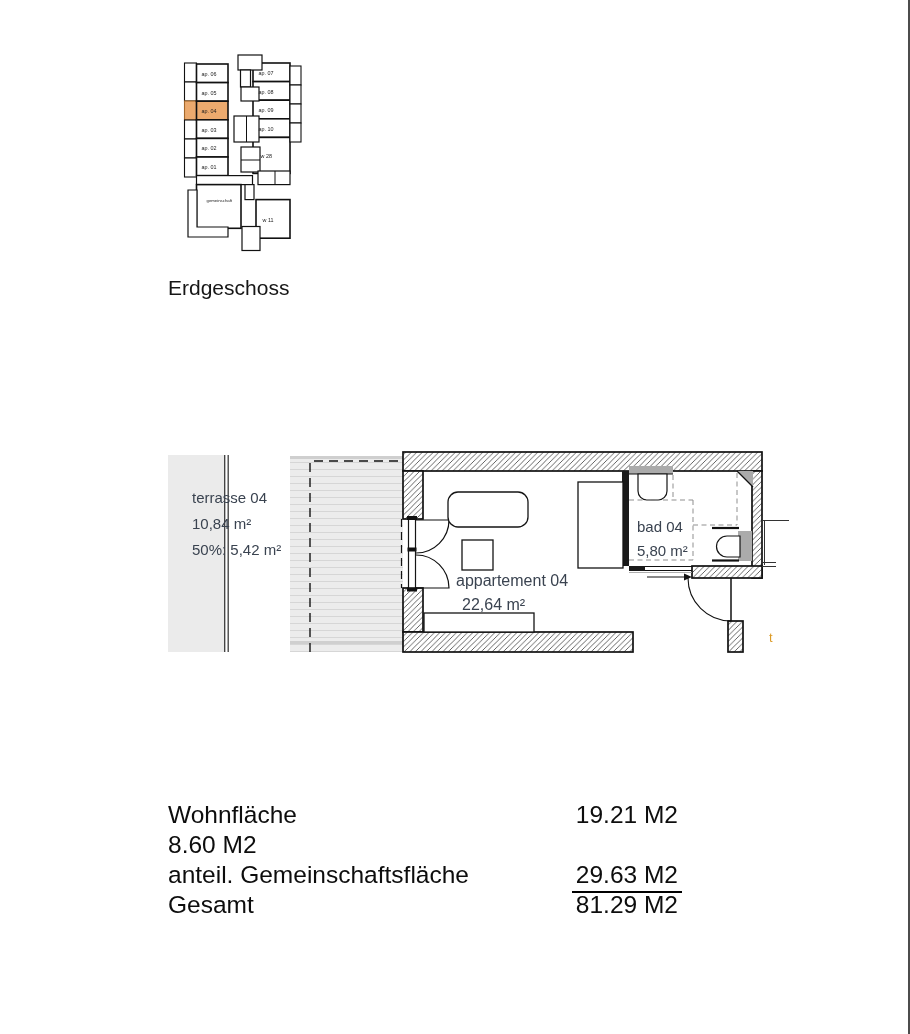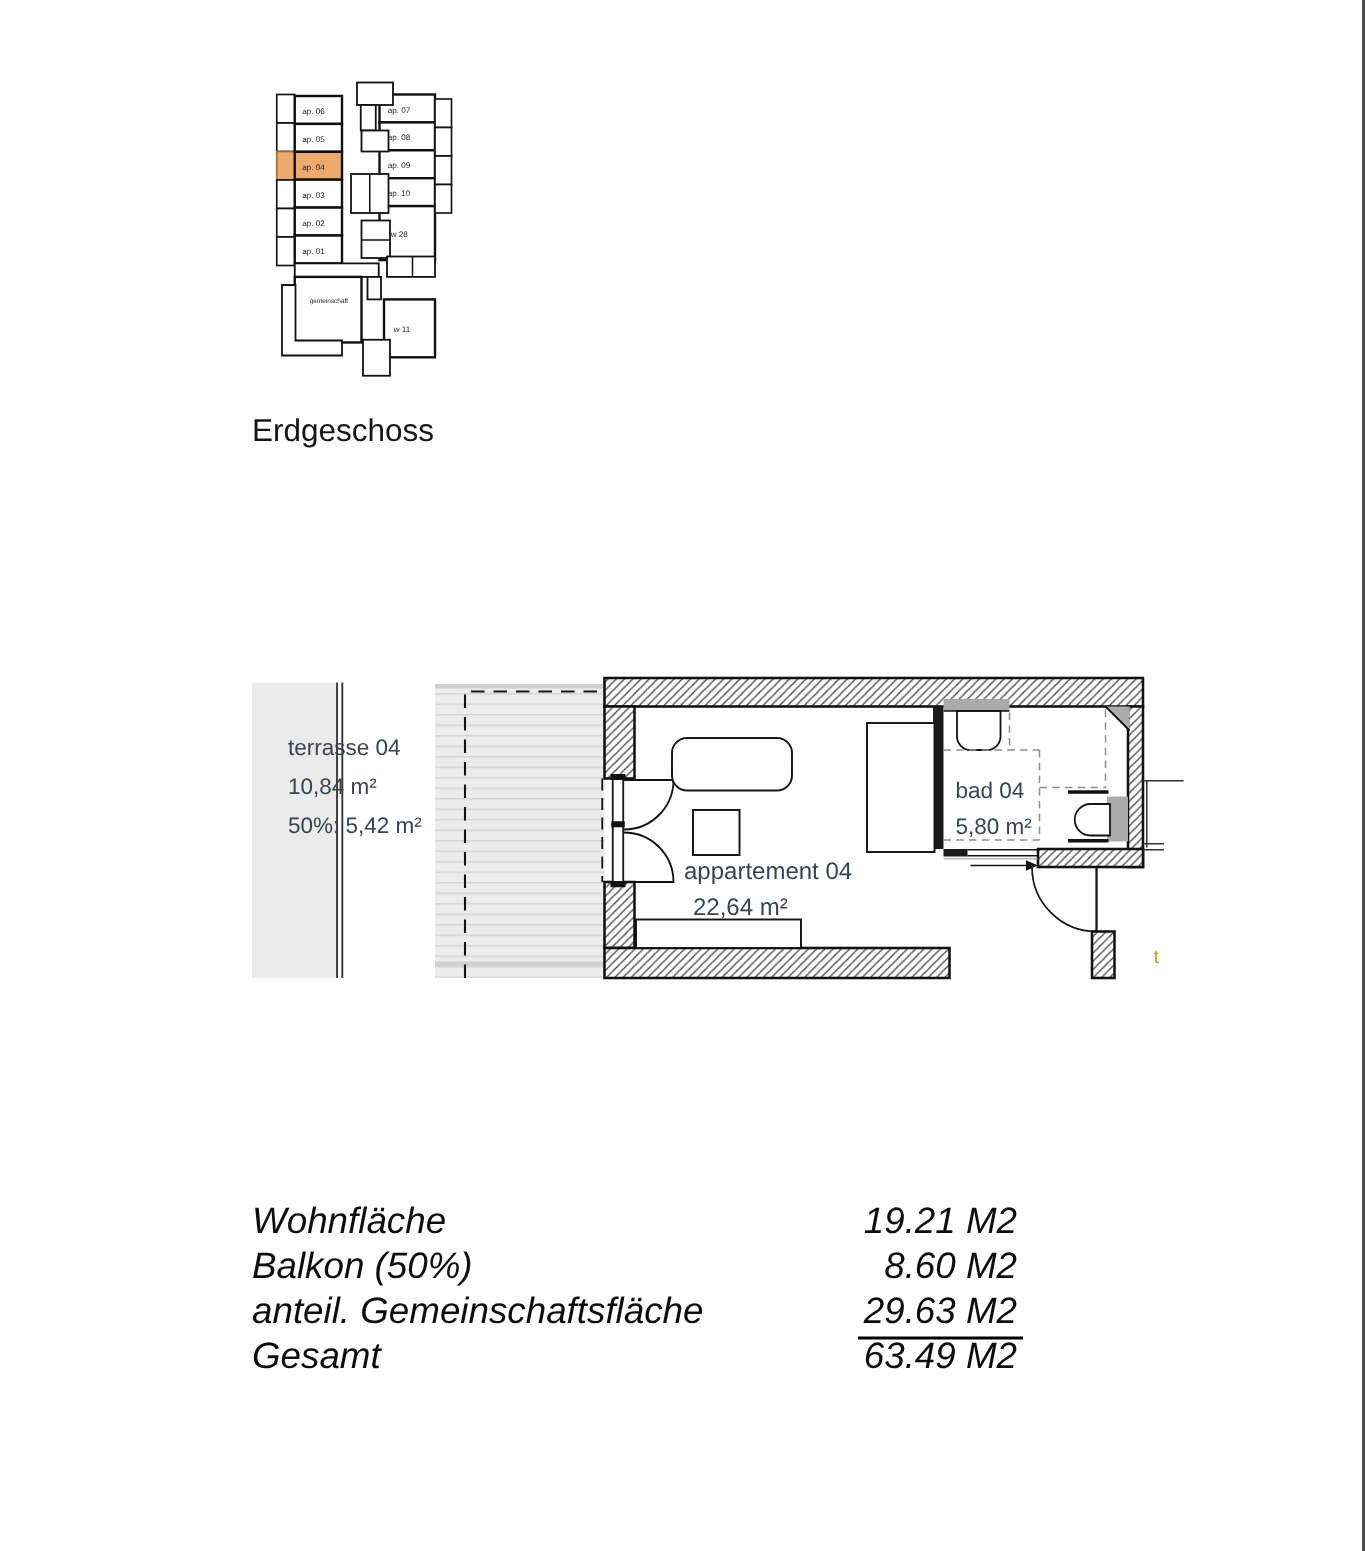--- a/index.html
+++ b/index.html
@@ -16,21 +16,21 @@
   .wall  { fill:url(#hatch); stroke:#111; stroke-width:1.7; }
   .furn  { fill:#ffffff; stroke:#151515; stroke-width:1.3; }
   .fixt  { fill:#ffffff; stroke:#151515; stroke-width:1.2; }
   .mroom { fill:#ffffff; stroke:#111; stroke-width:1.6; }
   .mbal  { fill:#ffffff; stroke:#111; stroke-width:1.1; }
   .mcore { fill:#ffffff; stroke:#111; stroke-width:1.2; }
   .mlabel  { fill:#1c1c1c; font-size:5.4px; }
   .mlabel-s{ fill:#1c1c1c; font-size:4.3px; }
   .summary { position:absolute; left:168px; top:800px; width:510px; color:#0d0d0d; }
   .srow { display:flex; justify-content:space-between; align-items:baseline;
-          height:30px; font-size:24.5px; line-height:30px; white-space:nowrap;font-style:italic; }
+          height:30px; font-size:24.5px; line-height:30px; white-space:nowrap; }
   .sval.u { border-bottom:2.5px solid #000; padding:0 4px 1px 4px; margin-right:-4px;text-align:right; }
 </style>
 </head>
 <body>
 
 <div class="page">
 
   <svg style="left:180px; top:50px;" width="125" height="210" viewBox="180 50 125 210">
 
     <rect class="mbal" x="184.5" y="63" width="12" height="19"></rect>
@@ -173,27 +173,26 @@
     <text class="plabel" x="637" y="556">5,80 m²</text>
     <text class="edge-label" x="769" y="642">t</text>
   </svg>
 
   <div class="summary">
     <div class="srow">
       <span class="slabel">Wohnfläche</span>
       <span class="sval">19.21 M2</span>
     </div>
     <div class="srow">
-      <span class="slabel">Balkon (50%)</span>
       <span class="sval">8.60 M2</span>
     </div>
     <div class="srow">
       <span class="slabel">anteil. Gemeinschaftsfläche</span>
       <span class="sval u">29.63 M2</span>
     </div>
     <div class="srow">
       <span class="slabel">Gesamt</span>
-      <span class="sval">63.49 M2</span>
+      <span class="sval">81.29 M2</span>
     </div>
   </div>
 
   <div class="pageline"></div>
 </div>
 
 </body></html>

